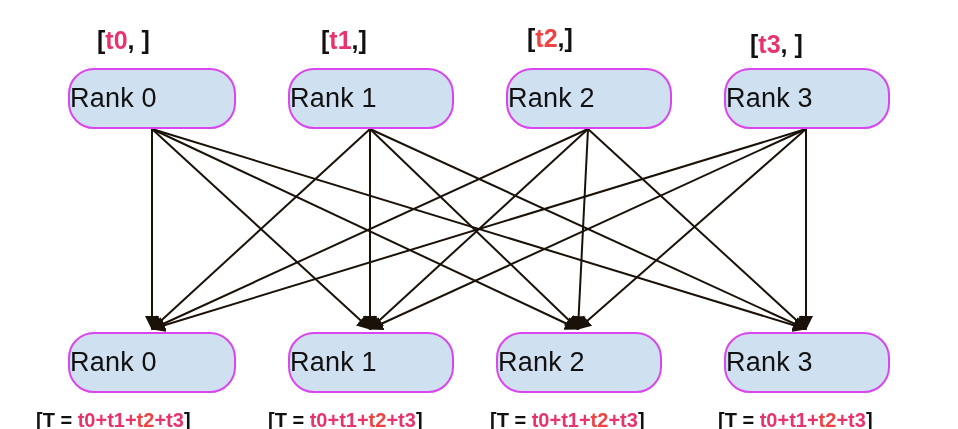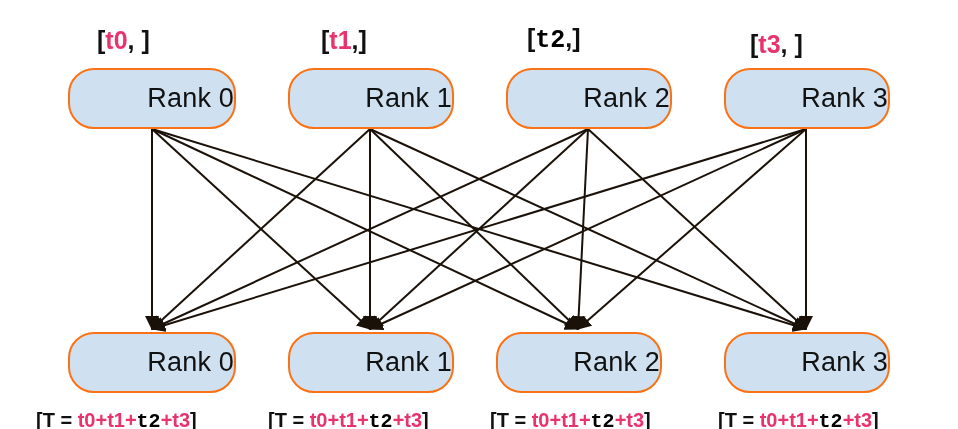--- a/index.html
+++ b/index.html
@@ -24,25 +24,25 @@
     position: absolute;
     left: 0; top: 0;
     width: 958px;
     height: 429px;
     pointer-events: none;
   }
   .node {
     position: absolute;
     box-sizing: border-box;
     background: #cfe0f1;
-    border: 2px solid #f97316;
+    border: 2px solid #d946ef;
     border-radius: 26px;
     display: flex;
     align-items: center;
-    justify-content: flex-end;
+    justify-content: flex-start;
     font-size: 27px;
     color: #111111;
     letter-spacing: 0.2px;
   }
   .node-label {
     display: block;
     line-height: 1;
   }
   .top-label {
     position: absolute;
@@ -54,21 +54,21 @@
   }
   .bottom-label {
     position: absolute;
     font-size: 20px;
     font-weight: bold;
     color: #111111;
     white-space: nowrap;
     line-height: 1;
   }
   .tok-red { color: #e8336d; }
-  .tok-green { color: #000000; font-family: Liberation Mono, monospace; }
+  .tok-green { color: #ef4444; }
   .tok-black { color: #111111; }
 </style>
 </head>
 <body>
 
 <div id="canvas">
 
   <svg class="edges" viewBox="0 0 958 429" width="958" height="429" aria-hidden="true">
     <defs>
       <marker id="arrow" viewBox="0 0 10 10" refX="9.2" refY="5" markerWidth="7" markerHeight="7" orient="auto-start-reverse">

